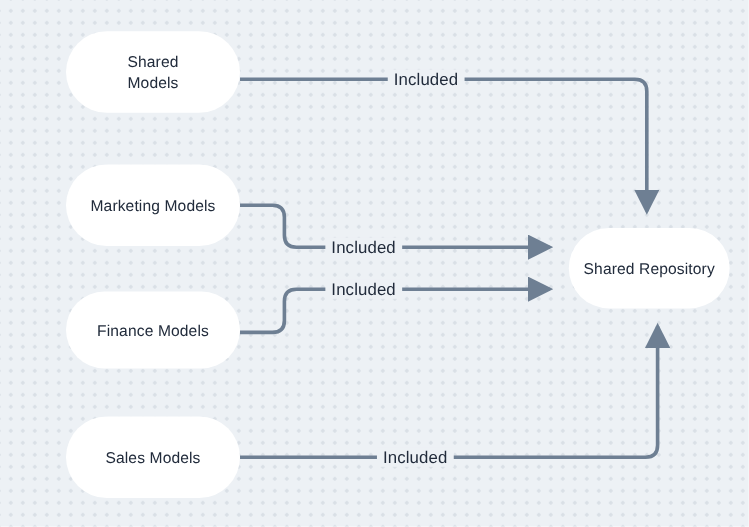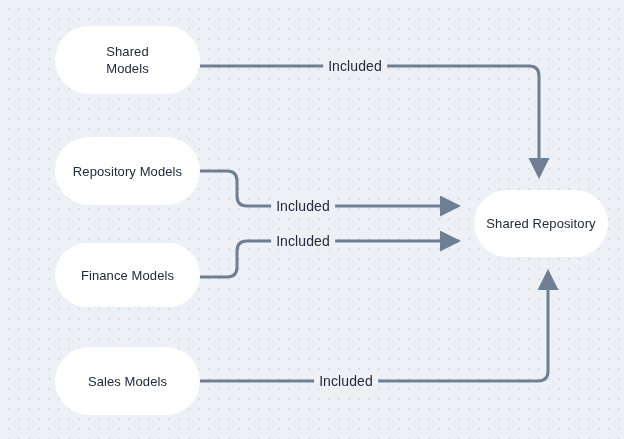--- a/index.html
+++ b/index.html
@@ -84,21 +84,21 @@
   </svg>
 
   <div class="node" style="left:55px; top:26px; width:145px; height:68px;">
     <div>
       <div>Shared</div>
       <div>Models</div>
     </div>
   </div>
 
   <div class="node" style="left:55px; top:137px; width:145px; height:68px;">
-    <span>Repository Models</span>
+    <span>Marketing Models</span>
   </div>
 
   <div class="node" style="left:55px; top:243px; width:145px; height:64px;">
     <span>Finance Models</span>
   </div>
 
   <div class="node" style="left:55px; top:347px; width:145px; height:68px;">
     <span>Sales Models</span>
   </div>
 

